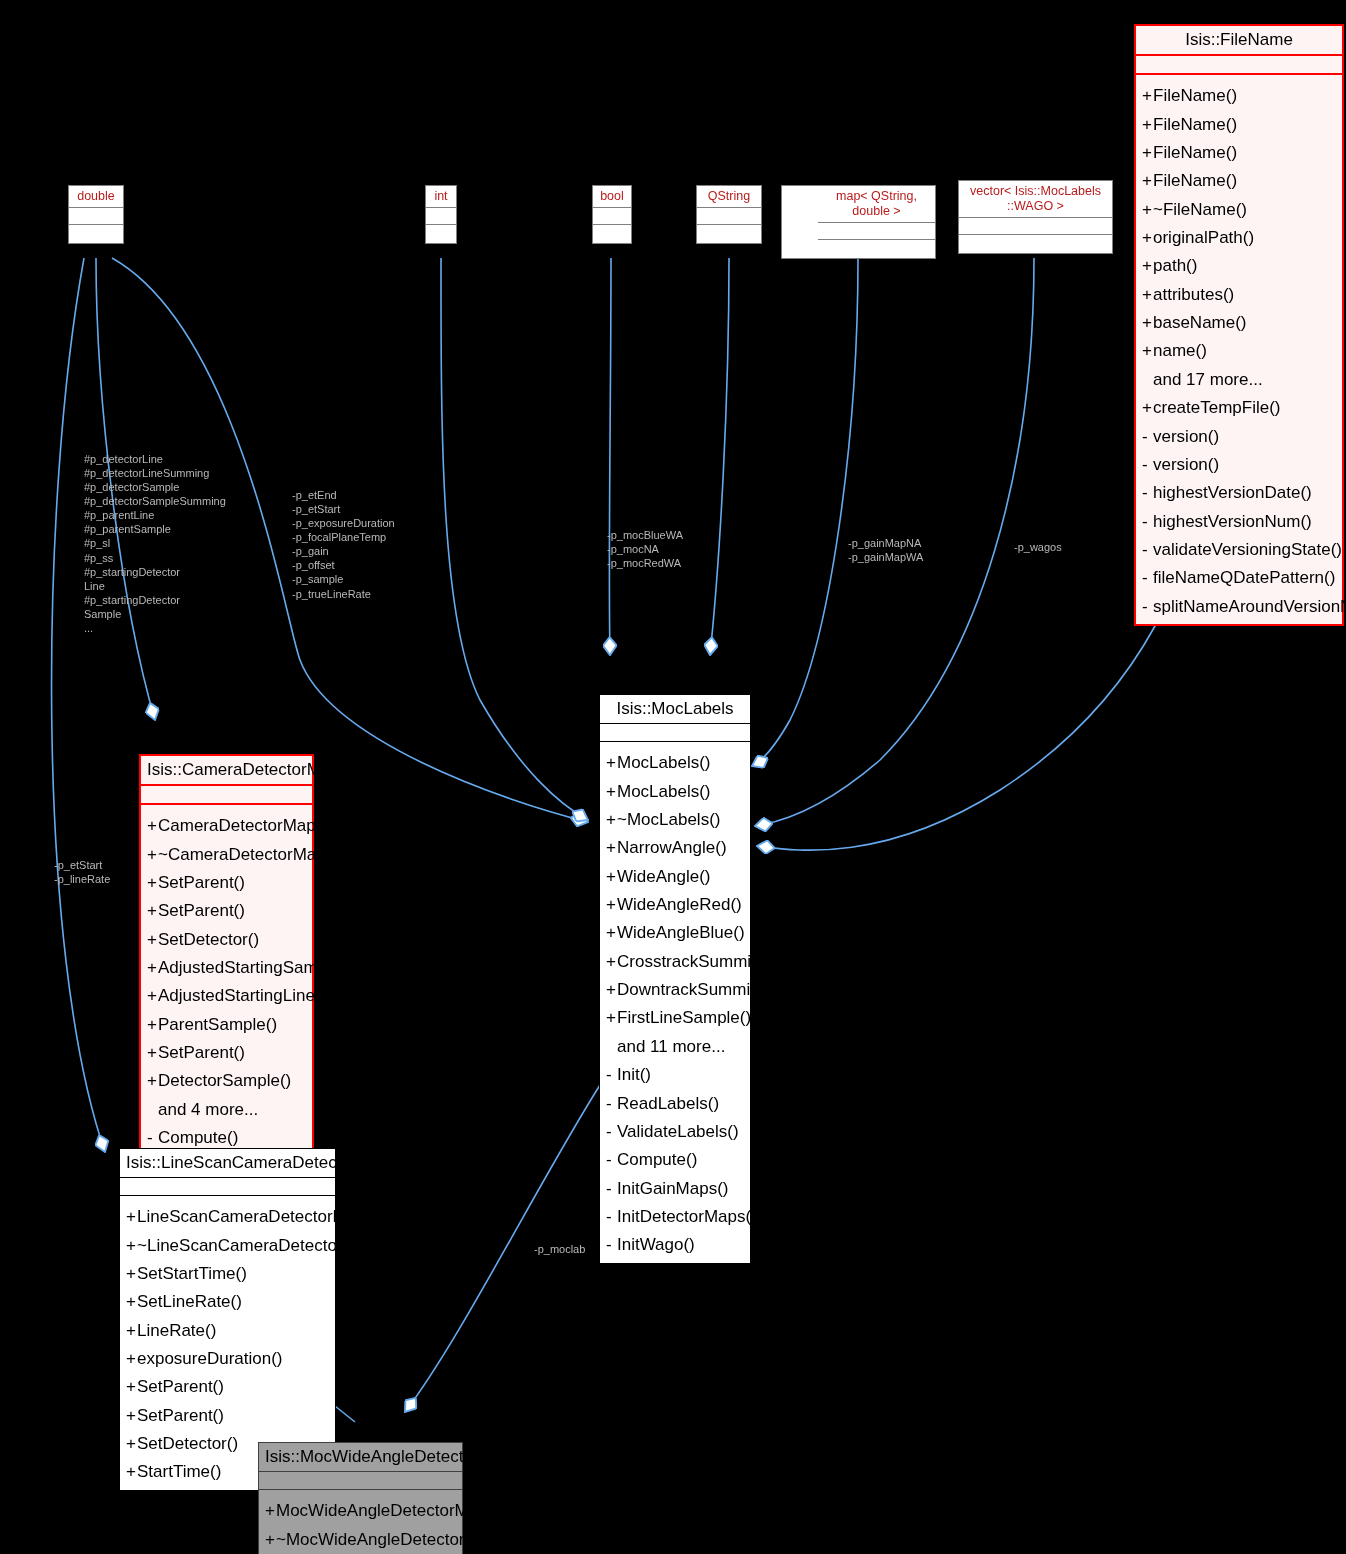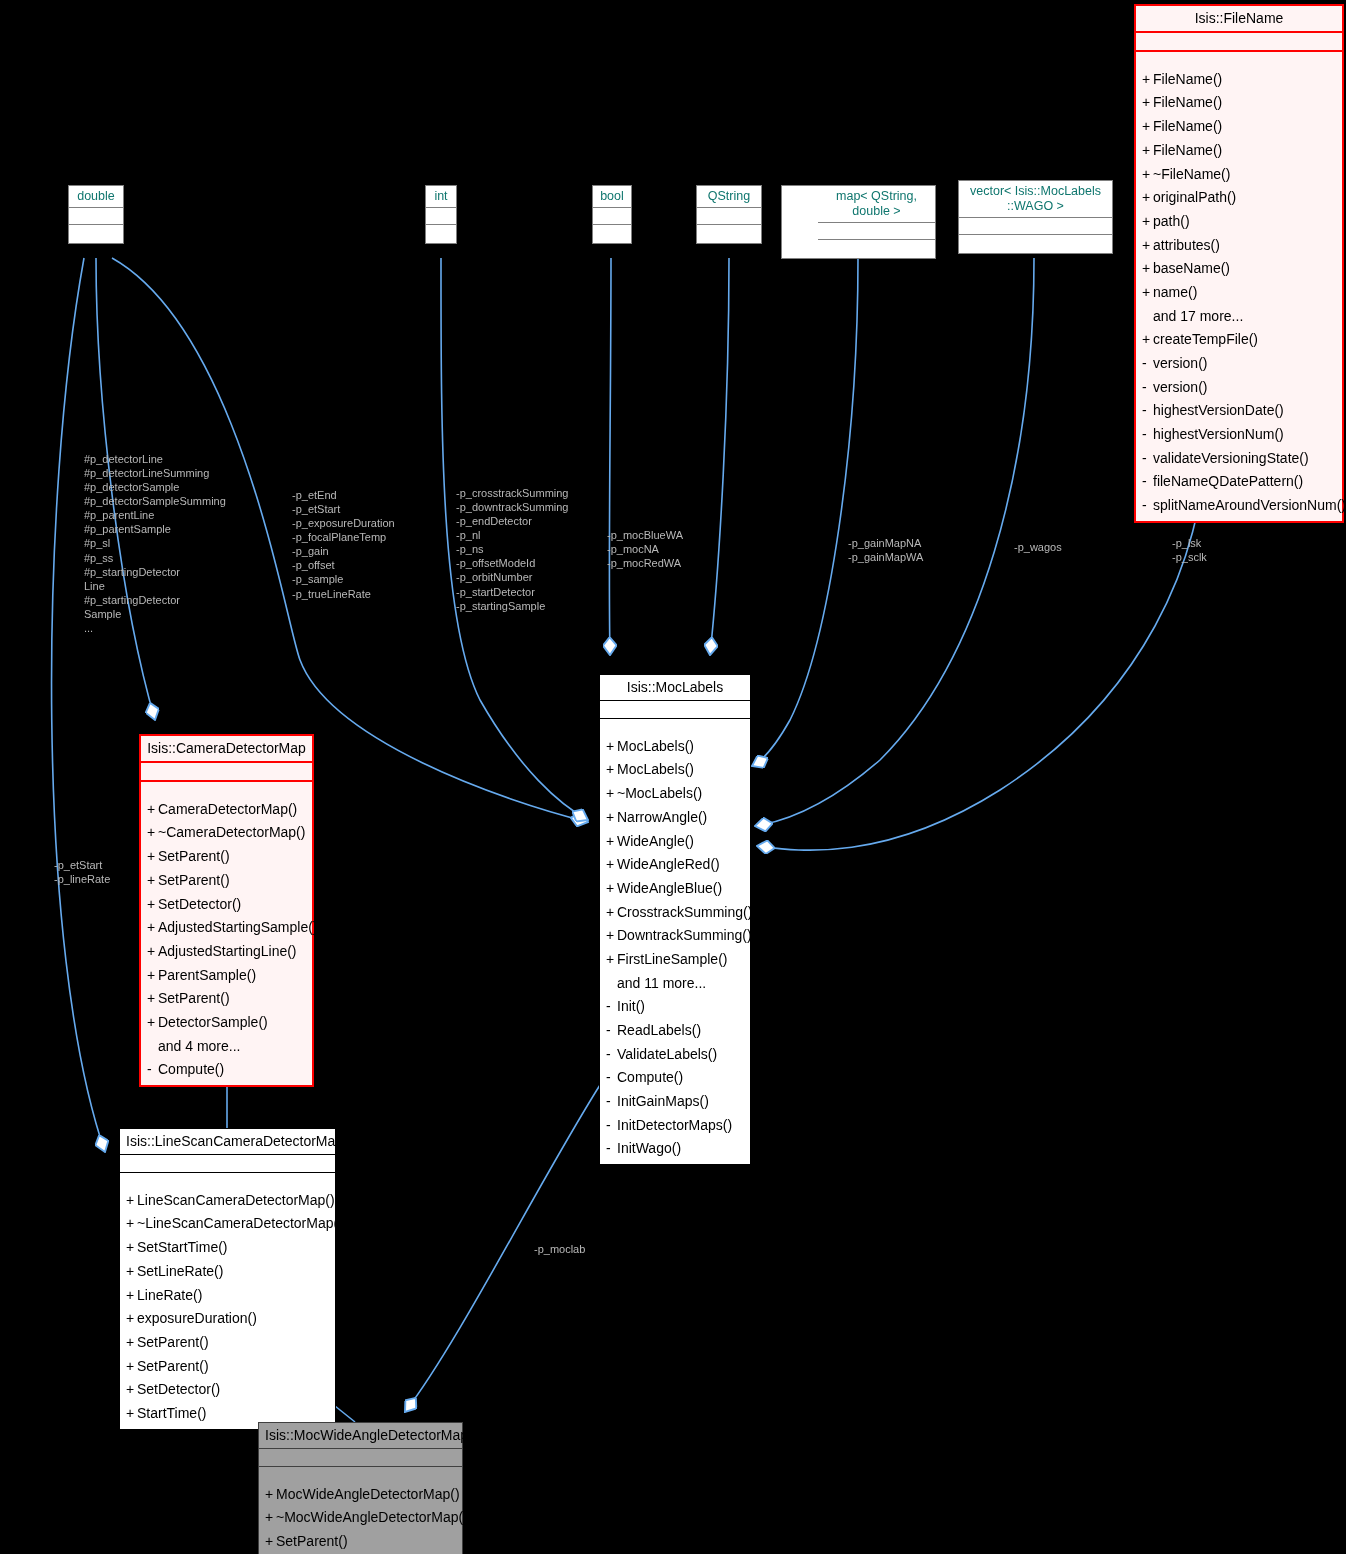--- a/index.html
+++ b/index.html
@@ -21,37 +21,38 @@
     top: 0;
     width: 1346px;
     height: 1554px;
     pointer-events: none;
   }
   .uml {
     position: absolute;
     box-sizing: border-box;
     border: 1px solid #000000;
     background: #ffffff;
-    font-size: 14px;
+    font-size: 17px;
     color: #000000;
     z-index: 5;
+    margin-top: 20px;
   }
   .uml .title {
     text-align: center;
     padding: 4px 6px 4px 6px;
     border-bottom: 1px solid #000000;
     white-space: pre-line;
     line-height: 1.2;
   }
   .uml .attrs {
     border-bottom: 1px solid #000000;
     height: 17px;
   }
   .uml .ops {
-    padding: 16px 0 3px 0;
+    padding: 7px 0 3px 0;
   }
   .uml .ops .row {
     padding: 1px 6px 1px 6px;
     white-space: nowrap;
     line-height: 1.55;
   }
   .uml .ops .row .vis {
     display: inline-block;
     width: 11px;
   }
@@ -72,21 +73,21 @@
   .uml.grey .title { border-bottom: 1px solid #404040; }
   .uml.grey .attrs { border-bottom: 1px solid #404040; }
 
   
   .typebox {
     position: absolute;
     box-sizing: border-box;
     border: 1px solid #808080;
     background: #ffffff;
     font-size: 12.5px;
-    color: #0f766e;
+    color: #b91c1c;
     z-index: 5;
   }
   .typebox .title {
     text-align: center;
     padding: 3px 6px;
     border-bottom: 1px solid #808080;
     white-space: pre-line;
     line-height: 1.2;
   }
   .typebox .attrs {
@@ -299,29 +300,20 @@
 
   <div class="edgelabel" style="left:292px; top:488px; width:128px;">-p_etEnd
 -p_etStart
 -p_exposureDuration
 -p_focalPlaneTemp
 -p_gain
 -p_offset
 -p_sample
 -p_trueLineRate</div>
 
-  <div class="edgelabel" style="left:456px; top:486px; width:140px;">-p_crosstrackSumming
--p_downtrackSumming
--p_endDetector
--p_nl
--p_ns
--p_offsetModeId
--p_orbitNumber
--p_startDetector
--p_startingSample</div>
 
   <div class="edgelabel" style="left:607px; top:528px; width:110px;">-p_mocBlueWA
 -p_mocNA
 -p_mocRedWA</div>
 
 
   <div class="edgelabel" style="left:848px; top:536px; width:112px;">-p_gainMapNA
 -p_gainMapWA</div>
 
   <div class="edgelabel" style="left:1014px; top:540px; width:76px;">-p_wagos</div>

